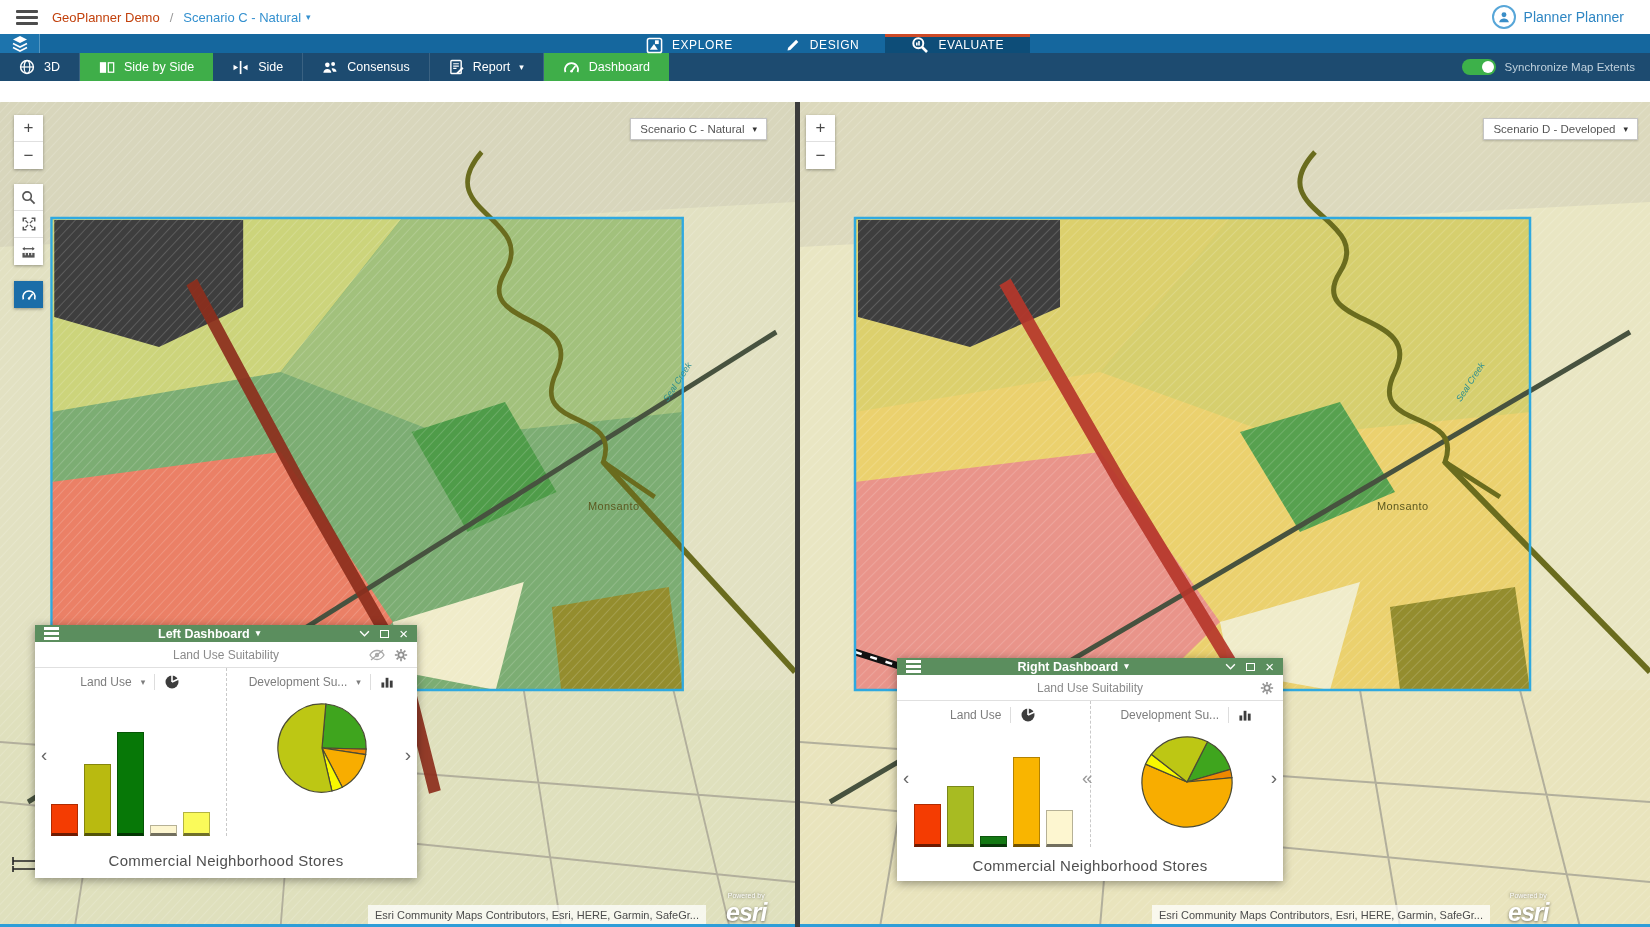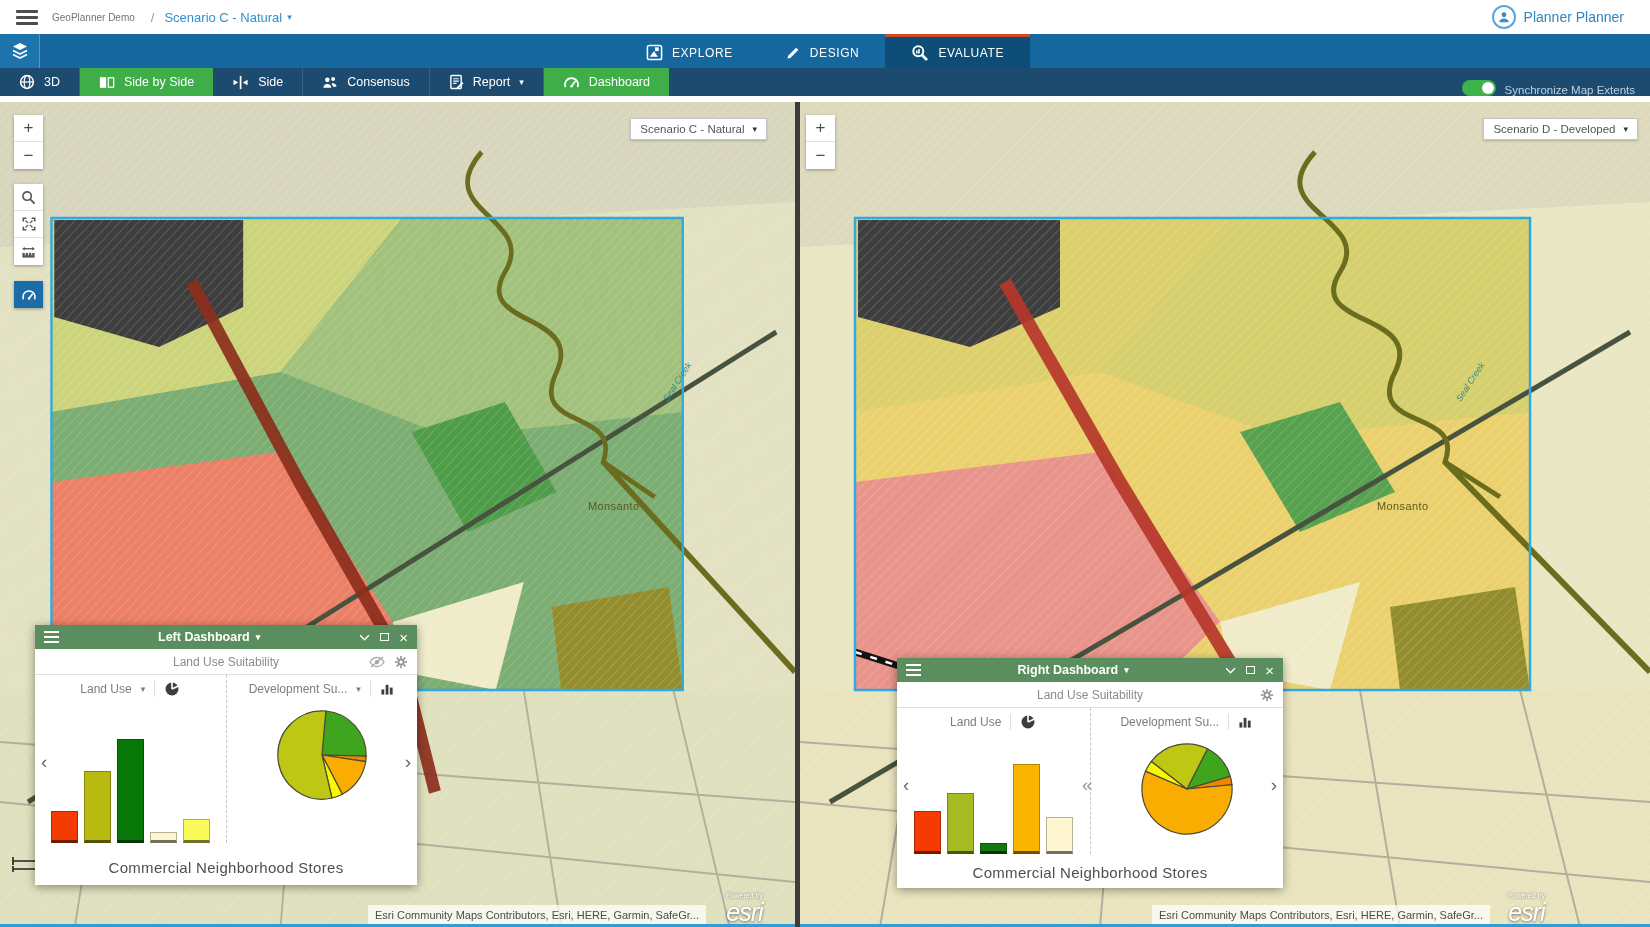--- a/index.html
+++ b/index.html
@@ -8,39 +8,39 @@
     --ext:#2fa9e0; --toolactive:#1b6da8; --toggle:#3db14a;
   }
   *{box-sizing:border-box}
   body{margin:0;background:#222;font-family:"Liberation Sans",sans-serif}
   .app{position:relative;width:1650px;height:927px;overflow:hidden;background:#fff}
 
   
   .topbar{height:34px;display:flex;align-items:center;padding:0 10px;background:#fff}
   .hamb{width:22px;display:flex;flex-direction:column;gap:3px;margin:0 14px 0 6px;cursor:pointer}
   .hamb div{height:3px;background:#4d4d4d;border-radius:1px}
-  .crumb{color:#737373;font-size:10px;margin-right:16px}
+  .crumb{color:#c2410c;font-size:13px;margin-right:10px}
   .crumb-sep{color:#9a9a9a;font-size:13px;margin-right:10px}
   .crumb-link{color:var(--link);font-size:13px;display:flex;align-items:center;gap:5px;cursor:pointer}
   .caret{font-size:9px;line-height:1}
   .user{margin-left:auto;display:flex;align-items:center;gap:8px;color:#2e86c3;font-size:14px;margin-right:16px;cursor:pointer}
   .avatar{width:24px;height:24px;border-radius:50%;border:2px solid #57a6d8;display:flex;align-items:center;justify-content:center}
 
   
-  .navbar{height:34px;background:var(--navblue);display:flex;position:relative}
+  .navbar{height:19px;background:var(--navblue);display:flex;position:relative}
   .layers-tile{width:40px;height:100%;background:var(--navtile);display:flex;align-items:center;justify-content:center;border-right:1px solid rgba(255,255,255,.25);cursor:pointer}
   .tabs{position:absolute;left:0;right:0;top:0;bottom:0;display:flex;justify-content:center}
   .tab{display:flex;align-items:center;gap:9px;padding:0 26px;color:#fff;font-size:12px;letter-spacing:.6px;border-top:3px solid transparent;cursor:pointer}
   .tab.active{background:var(--navactive);border-top-color:var(--navred)}
 
   
   .toolbar{height:28px;background:var(--navy);display:flex;align-items:stretch;color:#fff;font-size:12.5px}
   .tbtn{display:flex;align-items:center;gap:9px;padding:0 19px;border-right:1px solid rgba(255,255,255,.13);cursor:pointer;white-space:nowrap}
   .tbtn.green{background:var(--green);border-right:none}
-  .sync{margin-left:auto;display:flex;align-items:flex-end;gap:9px;margin-right:15px;color:#bfd0dc;font-size:11.5px}
+  .sync{margin-left:auto;display:flex;align-items:center;gap:9px;margin-right:15px;color:#bfd0dc;font-size:11.5px}
   .toggle{width:34px;height:16px;border-radius:9px;background:var(--toggle);position:relative;cursor:pointer}
   .toggle::after{content:"";position:absolute;right:2px;top:2px;width:12px;height:12px;border-radius:50%;background:#fff}
 
   
   .maps{position:absolute;top:102px;left:0;right:0;bottom:0;background:#3c3c3c}
   .map{position:absolute;top:0;bottom:0;overflow:hidden;background:#e7e4c8}
   .map.left{left:0;width:795px;
     --m-main:#74a96d; --m-a:#ccd47b; --m-b:#a2c17c; --m-g:#4f9c49; --m-red:#eb8066;
     --m-ared:#8c2e1c; --m-low:#dfe0bd; --m-base:#e2e1c2; --m-top:#d8d6bc;}
   .map.right{left:800px;width:850px;
@@ -54,26 +54,26 @@
   .mapbtns{position:absolute;z-index:7;box-shadow:0 1px 3px rgba(0,0,0,.35)}
   .mapbtn{width:29px;height:27px;background:#fff;display:flex;align-items:center;justify-content:center;color:#4a4a4a;font-size:17px;border-bottom:1px solid #e0e0e0;cursor:pointer}
   .mapbtn:last-child{border-bottom:none}
   .mapbtn.active{background:var(--toolactive);color:#fff}
   .scen{position:absolute;top:16px;z-index:7;background:#fff;border:1px solid #c4c4c4;color:#555;font-size:11.5px;padding:4px 9px;display:flex;gap:8px;align-items:center;box-shadow:0 1px 2px rgba(0,0,0,.2);cursor:pointer;white-space:nowrap}
   .scen .caret{color:#333}
 
   .attrib{position:absolute;bottom:3px;height:19px;background:rgba(255,255,255,.72);color:#4c4c4c;font-size:11px;display:flex;align-items:center;padding:0 7px;z-index:6;white-space:nowrap}
   .esri{position:absolute;bottom:2px;z-index:6;color:#fff;text-align:center;line-height:1}
   .esri .pw{font-size:7px;text-shadow:0 0 3px rgba(0,0,0,.6);display:block;margin-bottom:1px}
-  .esri .lg{font-size:25px;font-weight:normal;letter-spacing:-1px;font-style:italic;text-shadow:0 1px 3px rgba(0,0,0,.55)}
+  .esri .lg{font-size:25px;font-weight:bold;letter-spacing:-1px;font-style:italic;text-shadow:0 1px 3px rgba(0,0,0,.55)}
   .scalebar{position:absolute;left:8px;bottom:52px;z-index:6}
 
   
   .dash{position:absolute;width:382px;background:#fff;box-shadow:0 2px 9px rgba(0,0,0,.4);z-index:10}
-  .dash-h{height:24px;background:var(--dashgreen);display:flex;align-items:center;padding:0 9px;color:#fff}
+  .dash-h{height:17px;background:var(--dashgreen);display:flex;align-items:center;padding:0 9px;color:#fff}
   .hamb-w{display:flex;flex-direction:column;gap:2.5px;width:15px;cursor:pointer}
   .hamb-w div{height:2.5px;background:#fff}
   .dash-title{flex:1;text-align:center;font-size:12.5px;font-weight:bold;display:flex;justify-content:center;align-items:center;gap:6px;cursor:pointer}
   .wctl{display:flex;align-items:center;gap:10px}
   .wctl svg{cursor:pointer}
   .wsq{width:9px;height:8px;border:1.5px solid #fff;cursor:pointer}
   .wx{font-size:15px;line-height:1;cursor:pointer}
   .dash-sub{position:relative;height:26px;border-bottom:1px solid #e0e0e0;display:flex;align-items:center;justify-content:center;color:#8b8b8b;font-size:12px}
   .dash-sub .icons{position:absolute;right:9px;display:flex;gap:9px;align-items:center;color:#999}
   .dash-body{display:flex;position:relative}

